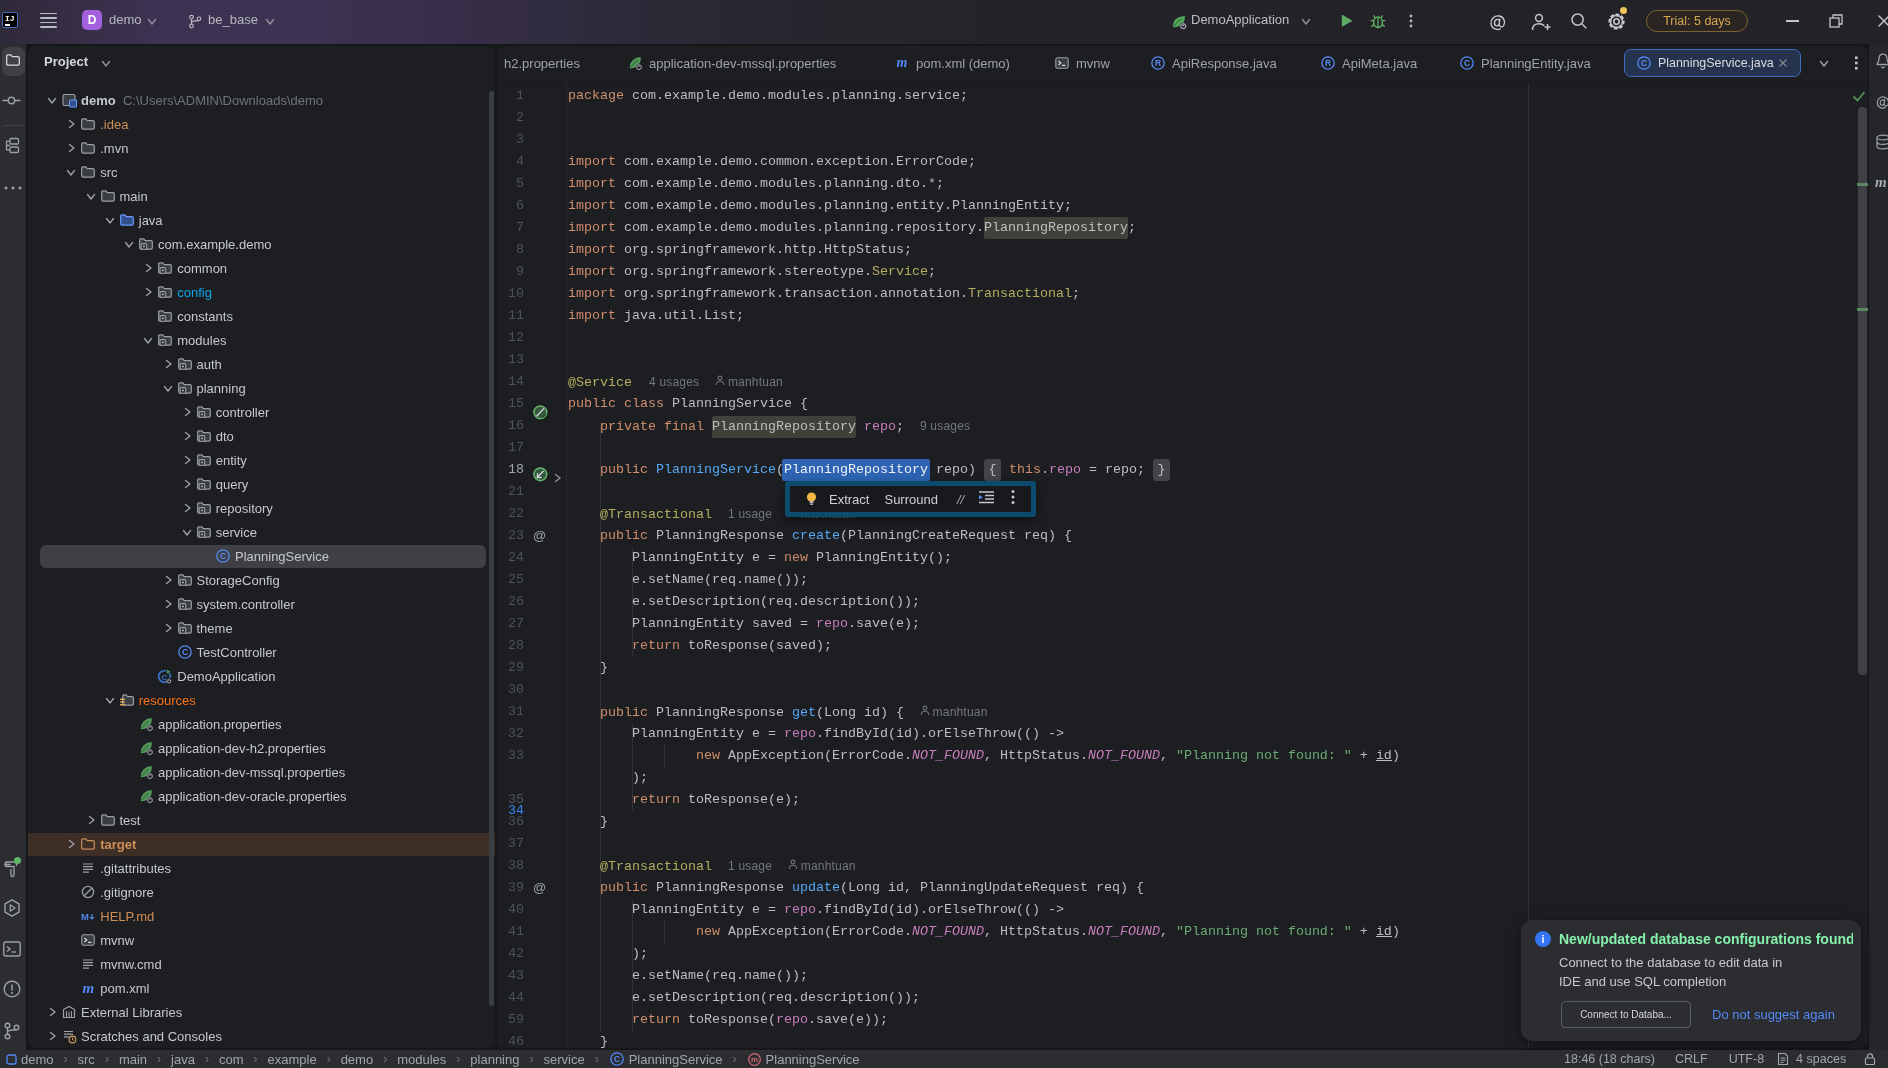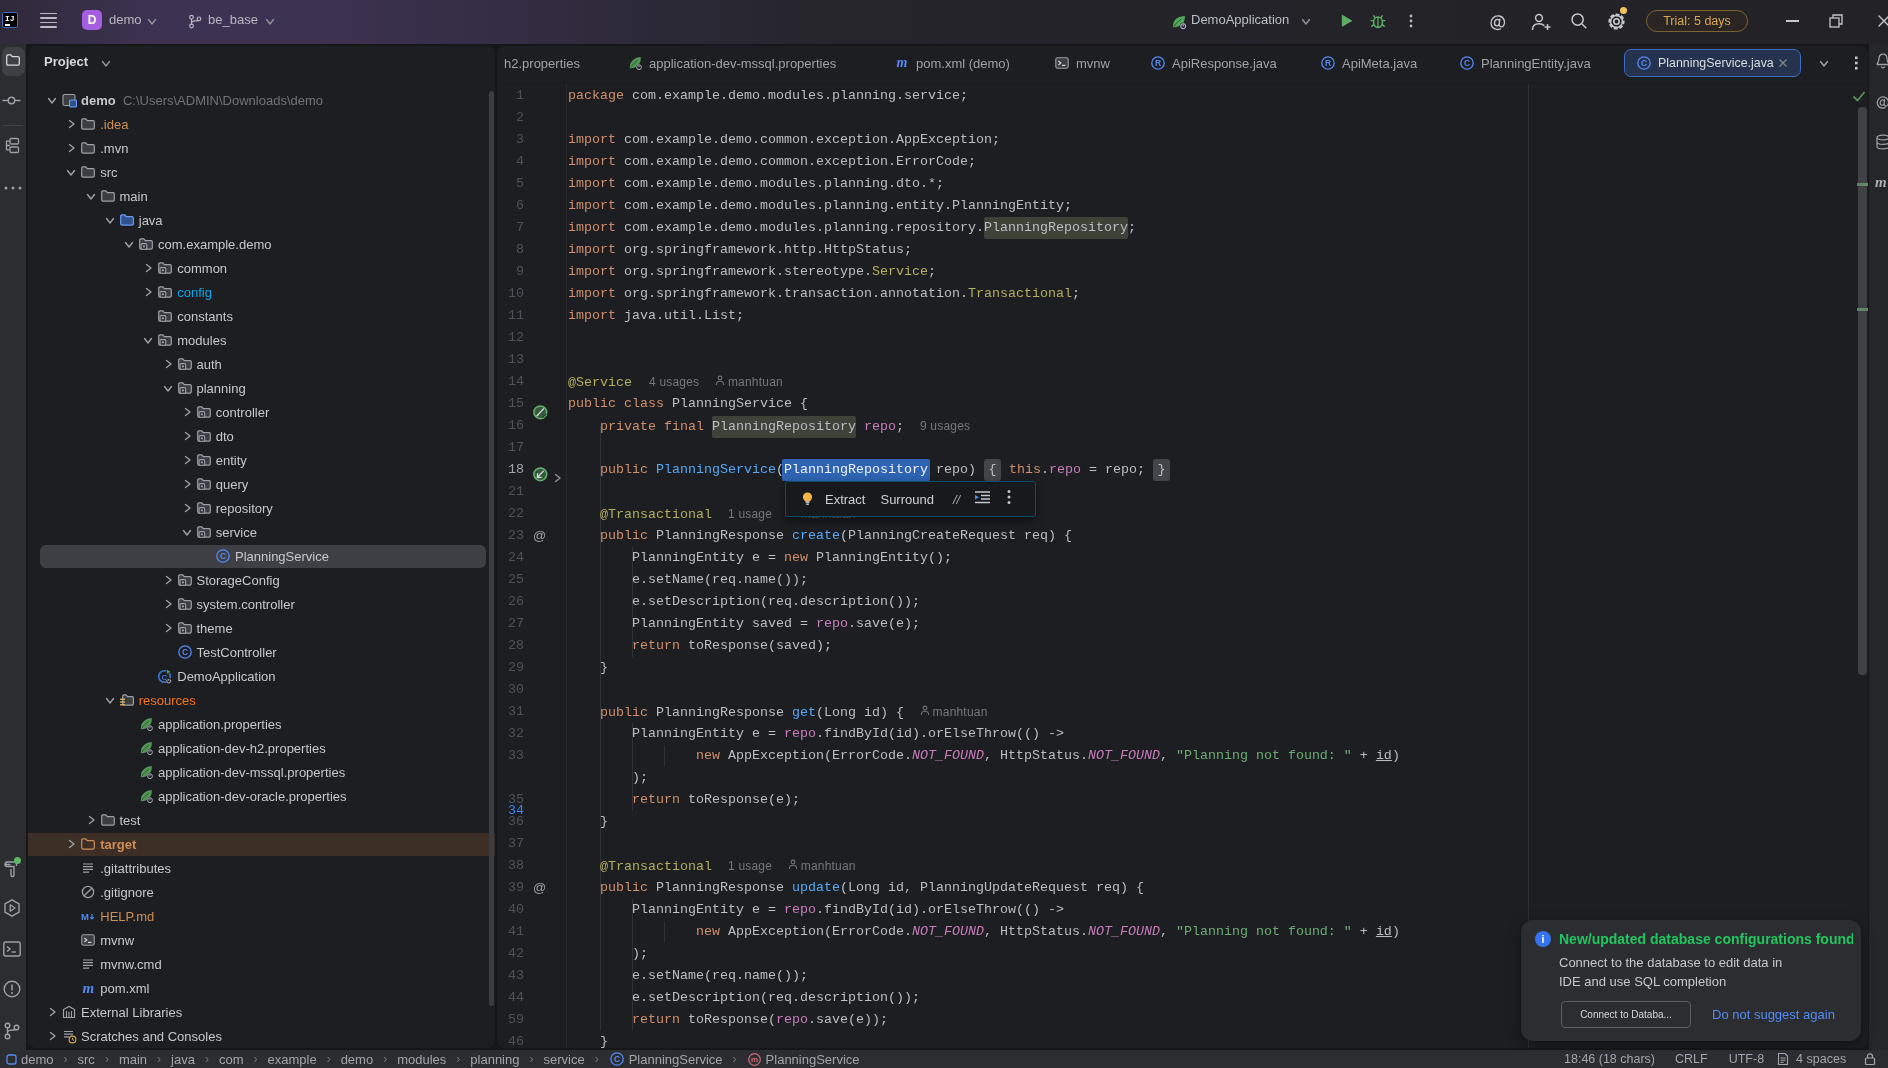--- a/index.html
+++ b/index.html
@@ -862,21 +862,20 @@
     </div>
 <div class="abs" style="left:36px;top:482px;font-size:13px;color:#9da0a8">@</div>
 <div class="abs" style="left:36px;top:834px;font-size:13px;color:#9da0a8">@</div>
 <div class="guide" style="left:103px;top:380px;height:605px"></div>
 <div class="guide" style="left:135px;top:501px;height:110px"></div>
 <div class="guide" style="left:135px;top:677px;height:88px"></div>
 <div class="guide" style="left:135px;top:853px;height:132px"></div>
 <div class="guide" style="left:167px;top:699px;height:22px"></div>
 <div class="guide" style="left:167px;top:875px;height:22px"></div>
 <pre class="cl" style="left:71px;top:39px"><span class="k">package</span> com.example.demo.modules.planning.service;</pre>
-<pre class="cl" style="left:71px;top:83px"><span class="k">import</span> com.example.demo.common.exception.AppException;</pre>
 <pre class="cl" style="left:71px;top:105px"><span class="k">import</span> com.example.demo.common.exception.ErrorCode;</pre>
 <pre class="cl" style="left:71px;top:127px"><span class="k">import</span> com.example.demo.modules.planning.dto.*;</pre>
 <pre class="cl" style="left:71px;top:149px"><span class="k">import</span> com.example.demo.modules.planning.entity.PlanningEntity;</pre>
 <pre class="cl" style="left:71px;top:171px"><span class="k">import</span> com.example.demo.modules.planning.repository.<span class="hlg">PlanningRepository</span>;</pre>
 <pre class="cl" style="left:71px;top:193px"><span class="k">import</span> org.springframework.http.HttpStatus;</pre>
 <pre class="cl" style="left:71px;top:215px"><span class="k">import</span> org.springframework.stereotype.<span class="an">Service</span>;</pre>
 <pre class="cl" style="left:71px;top:237px"><span class="k">import</span> org.springframework.transaction.annotation.<span class="an">Transactional</span>;</pre>
 <pre class="cl" style="left:71px;top:259px"><span class="k">import</span> java.util.List;</pre>
 <pre class="cl" style="left:71px;top:325px"><span class="an">@Service</span><span style="width:17px"></span><span class="inlay">4 usages</span><span style="width:16px"></span><span class="inlay"><svg width="10" height="11" viewBox="0 0 10 11" style="">
           <circle cx="5" cy="3" r="1.9" fill="none" stroke="#6f737a" stroke-width="1.1"></circle>
@@ -914,42 +913,42 @@
 <pre class="cl" style="left:71px;top:875px">                <span class="k">new</span> AppException(ErrorCode.<span class="cn">NOT_FOUND</span>, HttpStatus.<span class="cn">NOT_FOUND</span>, <span class="st">"Planning not found: "</span> + <span style="text-decoration:underline">id</span>)</pre>
 <pre class="cl" style="left:71px;top:897px">        );</pre>
 <pre class="cl" style="left:71px;top:919px">        e.setName(req.name());</pre>
 <pre class="cl" style="left:71px;top:941px">        e.setDescription(req.description());</pre>
 <pre class="cl" style="left:71px;top:963px">        <span class="k">return</span> toResponse(<span class="fl">repo</span>.save(e));</pre>
 <pre class="cl" style="left:71px;top:985px">    }</pre>
 <div class="abs" style="left:1361px;top:61px;width:9px;height:568px;background:#46484d;border-radius:4px;opacity:0.85"></div>
 <div class="abs" style="left:1360px;top:137px;width:13px;height:3px;background:#5d8762"></div>
 <div class="abs" style="left:1360px;top:262px;width:13px;height:3px;background:#5d8762"></div>
 </div>
-<div class="abs" style="left:785px;top:481px;width:251px;height:36px;background:#18191c;border:1px solid #0c4a6e;border-radius:3px;box-shadow:0 4px 10px rgba(0,0,0,0.45);display:flex;align-items:center;padding-left:14px">
+<div class="abs" style="left:785px;top:481px;width:251px;height:36px;background:#18191c;border:5px solid #0c4a6e;border-radius:3px;box-shadow:0 4px 10px rgba(0,0,0,0.45);display:flex;align-items:center;padding-left:14px">
 <svg width="15" height="16" viewBox="0 0 15 16" style="">
       <circle cx="7.5" cy="6" r="4.6" fill="#f0b545"></circle>
       <rect x="5.3" y="10.3" width="4.4" height="1.5" rx="0.7" fill="#d8d8d8"></rect>
       <rect x="5.8" y="12.4" width="3.4" height="1.3" rx="0.6" fill="#d8d8d8"></rect>
     </svg>
 <span style="font-size:13px;color:#ced0d6;margin-left:10px">Extract</span>
 <span style="font-size:13px;color:#ced0d6;margin-left:15px">Surround</span>
 <span style="font-size:13px;color:#a6a9b0;margin-left:19px;font-style:italic">//</span>
 <span style="margin-left:14px"><svg width="17" height="14" viewBox="0 0 17 14" style="">
         <path d="M1 2 H16 M7 5.5 H16 M7 9 H16 M1 12.5 H16" stroke="#c3c6cc" stroke-width="1.3"></path>
         <path d="M1 5 L5 7.2 L1 9.5 Z" fill="#4e8af0"></path>
       </svg></span>
 <span style="margin-left:16px"><svg width="4" height="16" viewBox="0 0 4 16" style="">
         <circle cx="2" cy="2.5" r="1.5" fill="#c3c6cc"></circle>
         <circle cx="2" cy="8" r="1.5" fill="#c3c6cc"></circle>
         <circle cx="2" cy="13.5" r="1.5" fill="#c3c6cc"></circle>
       </svg></span>
 </div>
 <div class="abs" style="left:1521px;top:920px;width:340px;height:121px;background:#2b2d30;border-radius:12px;box-shadow:0 4px 14px rgba(0,0,0,0.4);overflow:hidden">
 <div class="abs" style="left:14px;top:11px;width:16px;height:16px;border-radius:50%;background:#3574f0;color:#fff;font-size:10.5px;font-weight:bold;text-align:center;line-height:16px">i</div>
-<div class="abs" style="left:38px;top:11px;width:294px;font-size:14px;font-weight:bold;color:#22c55e;white-space:nowrap;overflow:hidden">New/updated database configurations found</div>
+<div class="abs" style="left:38px;top:11px;width:294px;font-size:14px;font-weight:bold;color:#86efac;white-space:nowrap;overflow:hidden">New/updated database configurations found</div>
 <div class="abs" style="left:38px;top:33px;width:295px;font-size:13px;color:#c6c8ce;line-height:19px;white-space:nowrap">Connect to the database to edit data in<br>IDE and use SQL completion</div>
 <div class="abs" style="left:40px;top:81px;width:130px;height:27px;border:1px solid #5a5e66;border-radius:4px;font-size:10px;color:#d3d6dc;text-align:center;line-height:25px;white-space:nowrap;overflow:hidden">Connect to Databa...</div>
 <div class="abs" style="left:191px;top:87px;font-size:13px;color:#548af7">Do not suggest again</div>
 </div>
 <div id="statusbar" class="abs">
 <div style="display:flex;align-items:center;height:18px;position:absolute;left:6px;top:0">
       <span style="display:flex;margin-right:4px">
         <svg width="11" height="11" viewBox="0 0 11 11" style="">
           <rect x="1" y="1" width="9" height="9" rx="2" fill="none" stroke="#548af7" stroke-width="1.3"></rect>
         </svg>

